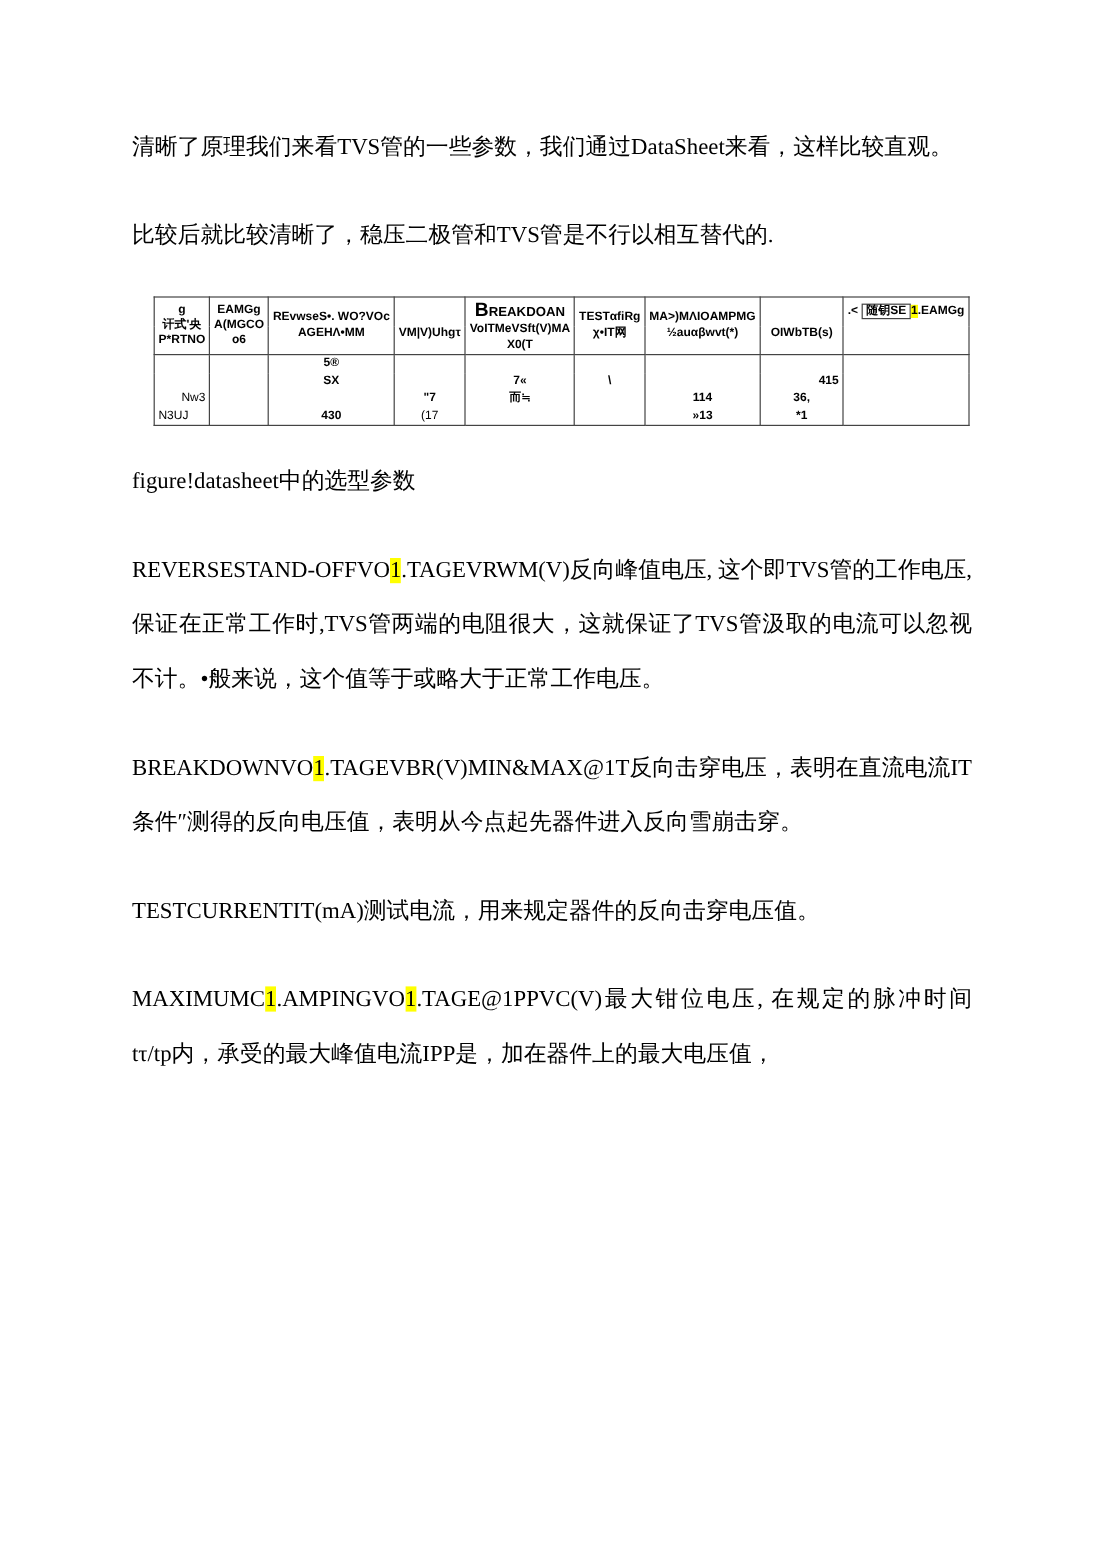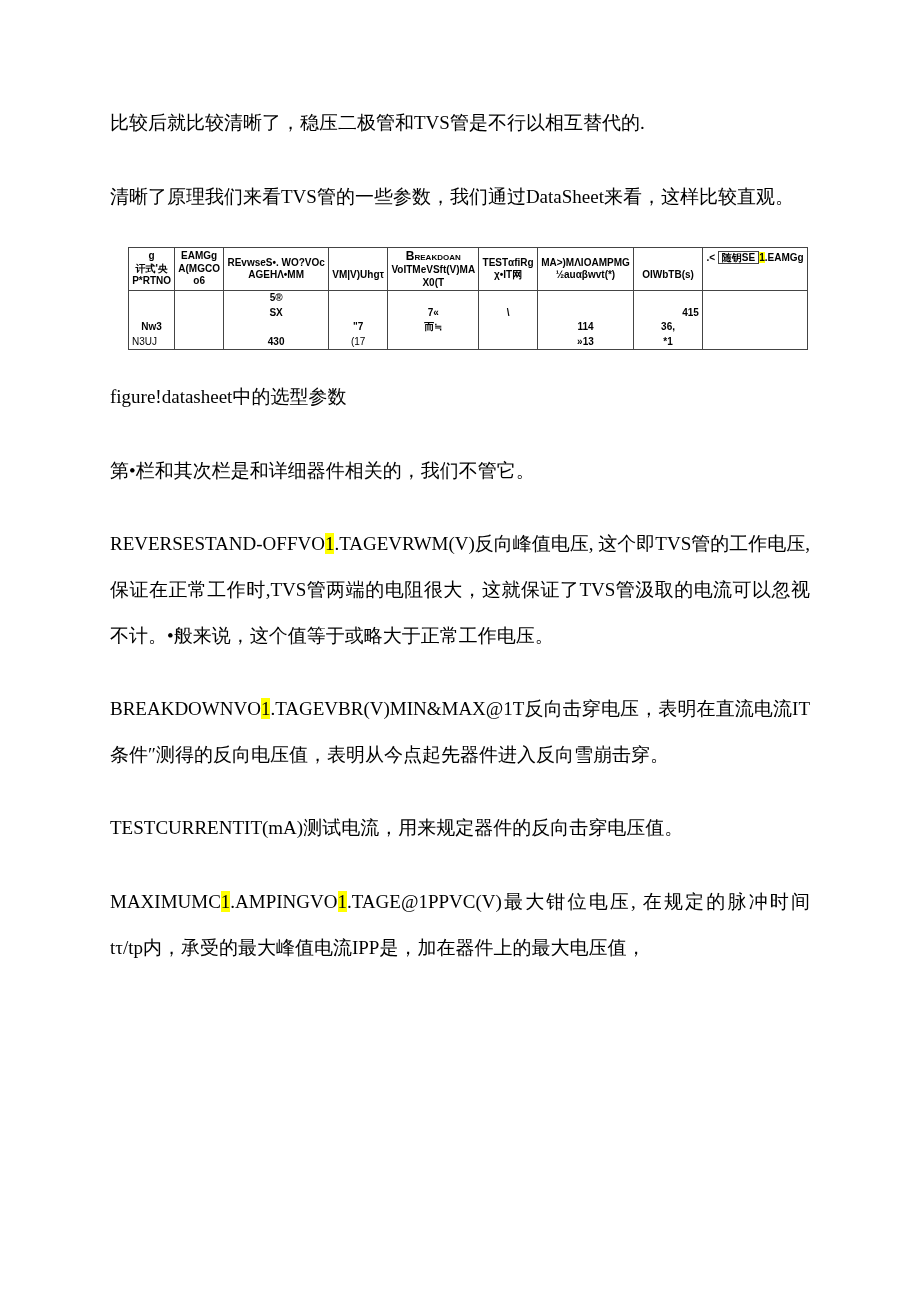--- a/index.html
+++ b/index.html
@@ -52,23 +52,23 @@
   }
   .sc {
     font-variant: small-caps;
   }
 </style>
 </head>
 <body>
 
 <div class="page">
 
+  <p class="para">清晰了原理我们来看TVS管的一些参数，我们通过DataSheet来看，这样比较直观。</p>
+
   <p class="para">比较后就比较清晰了，稳压二极管和TVS管是不行以相互替代的.</p>
-
-  <p class="para">清晰了原理我们来看TVS管的一些参数，我们通过DataSheet来看，这样比较直观。</p>
 
   <div class="table-wrap">
     <table class="dsheet">
       <tbody>
           <tr>
         <td rowspan="2">
           <span>g</span><br>
           <span>讦式'央</span><br>
           <span>P*RTNO</span>
         </td>
@@ -78,21 +78,21 @@
           <span>o6</span>
         </td>
         <td rowspan="2">
           <span>REvwseS•. WO?VOc</span><br>
           <span>AGEHΛ•MM</span>
         </td>
         <td rowspan="2">
           <br><span>VM|V)Uhgτ</span>
         </td>
         <td rowspan="2">
-          <span class="sc" style="font-size:12px;">Breakdoan</span><br>
+          <span class="sc" style="font-size:16px;">Breakdoan</span><br>
           <span>VoITMeVSft(V)MA</span><br>
           <span>X0(T</span>
         </td>
         <td rowspan="2">
           <span>TESTαfiRg</span><br>
           <span>χ•IT网</span>
         </td>
         <td rowspan="2">
           <span>MA&gt;)MΛIOAMPMG</span><br>
           <span>½auαβwvt(*)</span>
@@ -126,21 +126,21 @@
             <td style="border-top: none; border-bottom: none; text-align: center; font-weight: bold;"></td>
             <td style="border-top: none; border-bottom: none; text-align: center; font-weight: bold;">SX</td>
             <td style="border-top: none; border-bottom: none; text-align: center; font-weight: bold;"></td>
             <td style="border-top: none; border-bottom: none; text-align: center; font-weight: bold;">7«</td>
             <td style="border-top: none; border-bottom: none; text-align: center; font-weight: bold;">\</td>
             <td style="border-top: none; border-bottom: none; text-align: center; font-weight: bold;"></td>
             <td style="border-top: none; border-bottom: none; text-align: center; font-weight: bold; padding-left: 48px;">415</td>
             <td style="border-top: none; border-bottom: none; text-align: center; font-weight: bold;"></td>
           </tr>
           <tr>
-            <td style="border-top: none; border-bottom: none; text-align: center; font-weight: bold;">Nw3</td>
+            <td style="border-top: none; border-bottom: none; text-align: right; font-weight: normal;">Nw3</td>
             <td style="border-top: none; border-bottom: none; text-align: center; font-weight: bold;"></td>
             <td style="border-top: none; border-bottom: none; text-align: center; font-weight: bold;"></td>
             <td style="border-top: none; border-bottom: none; text-align: center; font-weight: bold;">"7</td>
             <td style="border-top: none; border-bottom: none; text-align: center; font-weight: bold;">而≒</td>
             <td style="border-top: none; border-bottom: none; text-align: center; font-weight: bold;"></td>
             <td style="border-top: none; border-bottom: none; text-align: center; font-weight: bold;">114</td>
             <td style="border-top: none; border-bottom: none; text-align: center; font-weight: bold;">36,</td>
             <td style="border-top: none; border-bottom: none; text-align: center; font-weight: bold;"></td>
           </tr>
           <tr>
@@ -153,21 +153,20 @@
             <td style="border-top: none; text-align: center; font-weight: bold;">»13</td>
             <td style="border-top: none; text-align: center; font-weight: bold;">*1</td>
             <td style="border-top: none; text-align: center; font-weight: bold;"></td>
           </tr>
         </tbody>
     </table>
   </div>
 
   <p class="para">figure!datasheet中的选型参数</p>
 
-  <p class="para">第•栏和其次栏是和详细器件相关的，我们不管它。</p>
 
   <p class="para">
     <span>REVERSESTAND-OFFVO</span><span class="hl">1</span><span>.TAGEVRWM(V)反向峰值电压, 这个即TVS管的工作电压, 保证在正常工作时,TVS管两端的电阻很大，这就保证了TVS管汲取的电流可以忽视不计。•般来说，这个值等于或略大于正常工作电压。</span>
   </p>
 
   <p class="para">
     <span>BREAKDOWNVO</span><span class="hl">1</span><span>.TAGEVBR(V)MIN&amp;MAX@1T反向击穿电压，表明在直流电流IT条件″测得的反向电压值，表明从今点起先器件进入反向雪崩击穿。</span>
   </p>
 
   <p class="para">TESTCURRENTIT(mA)测试电流，用来规定器件的反向击穿电压值。</p>

